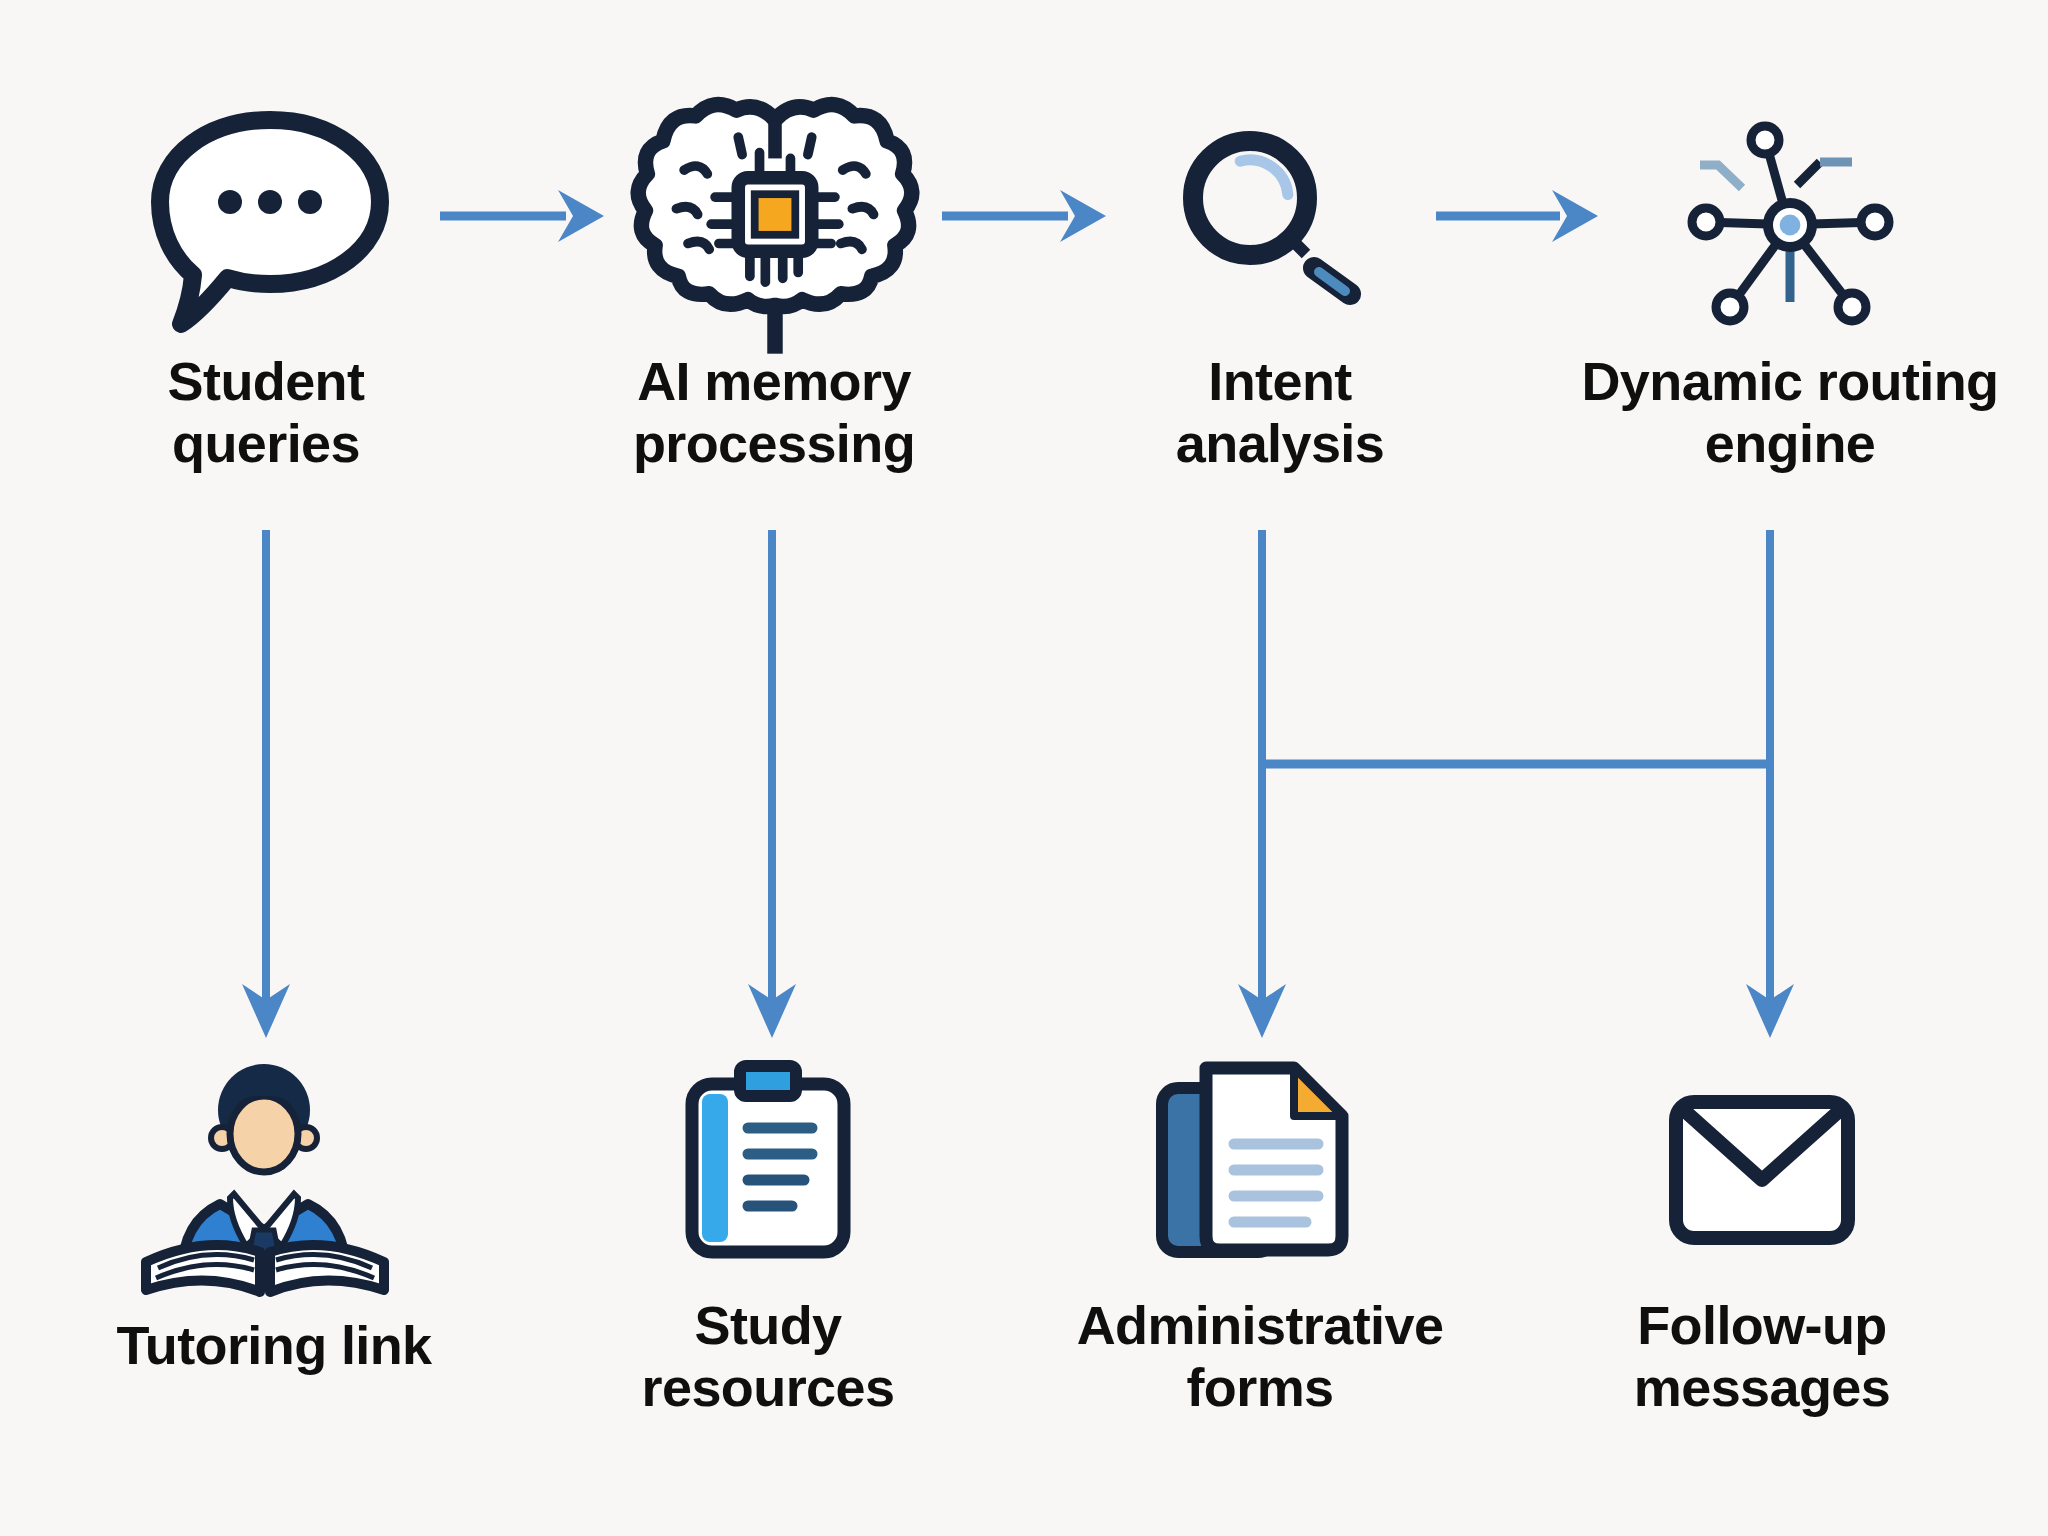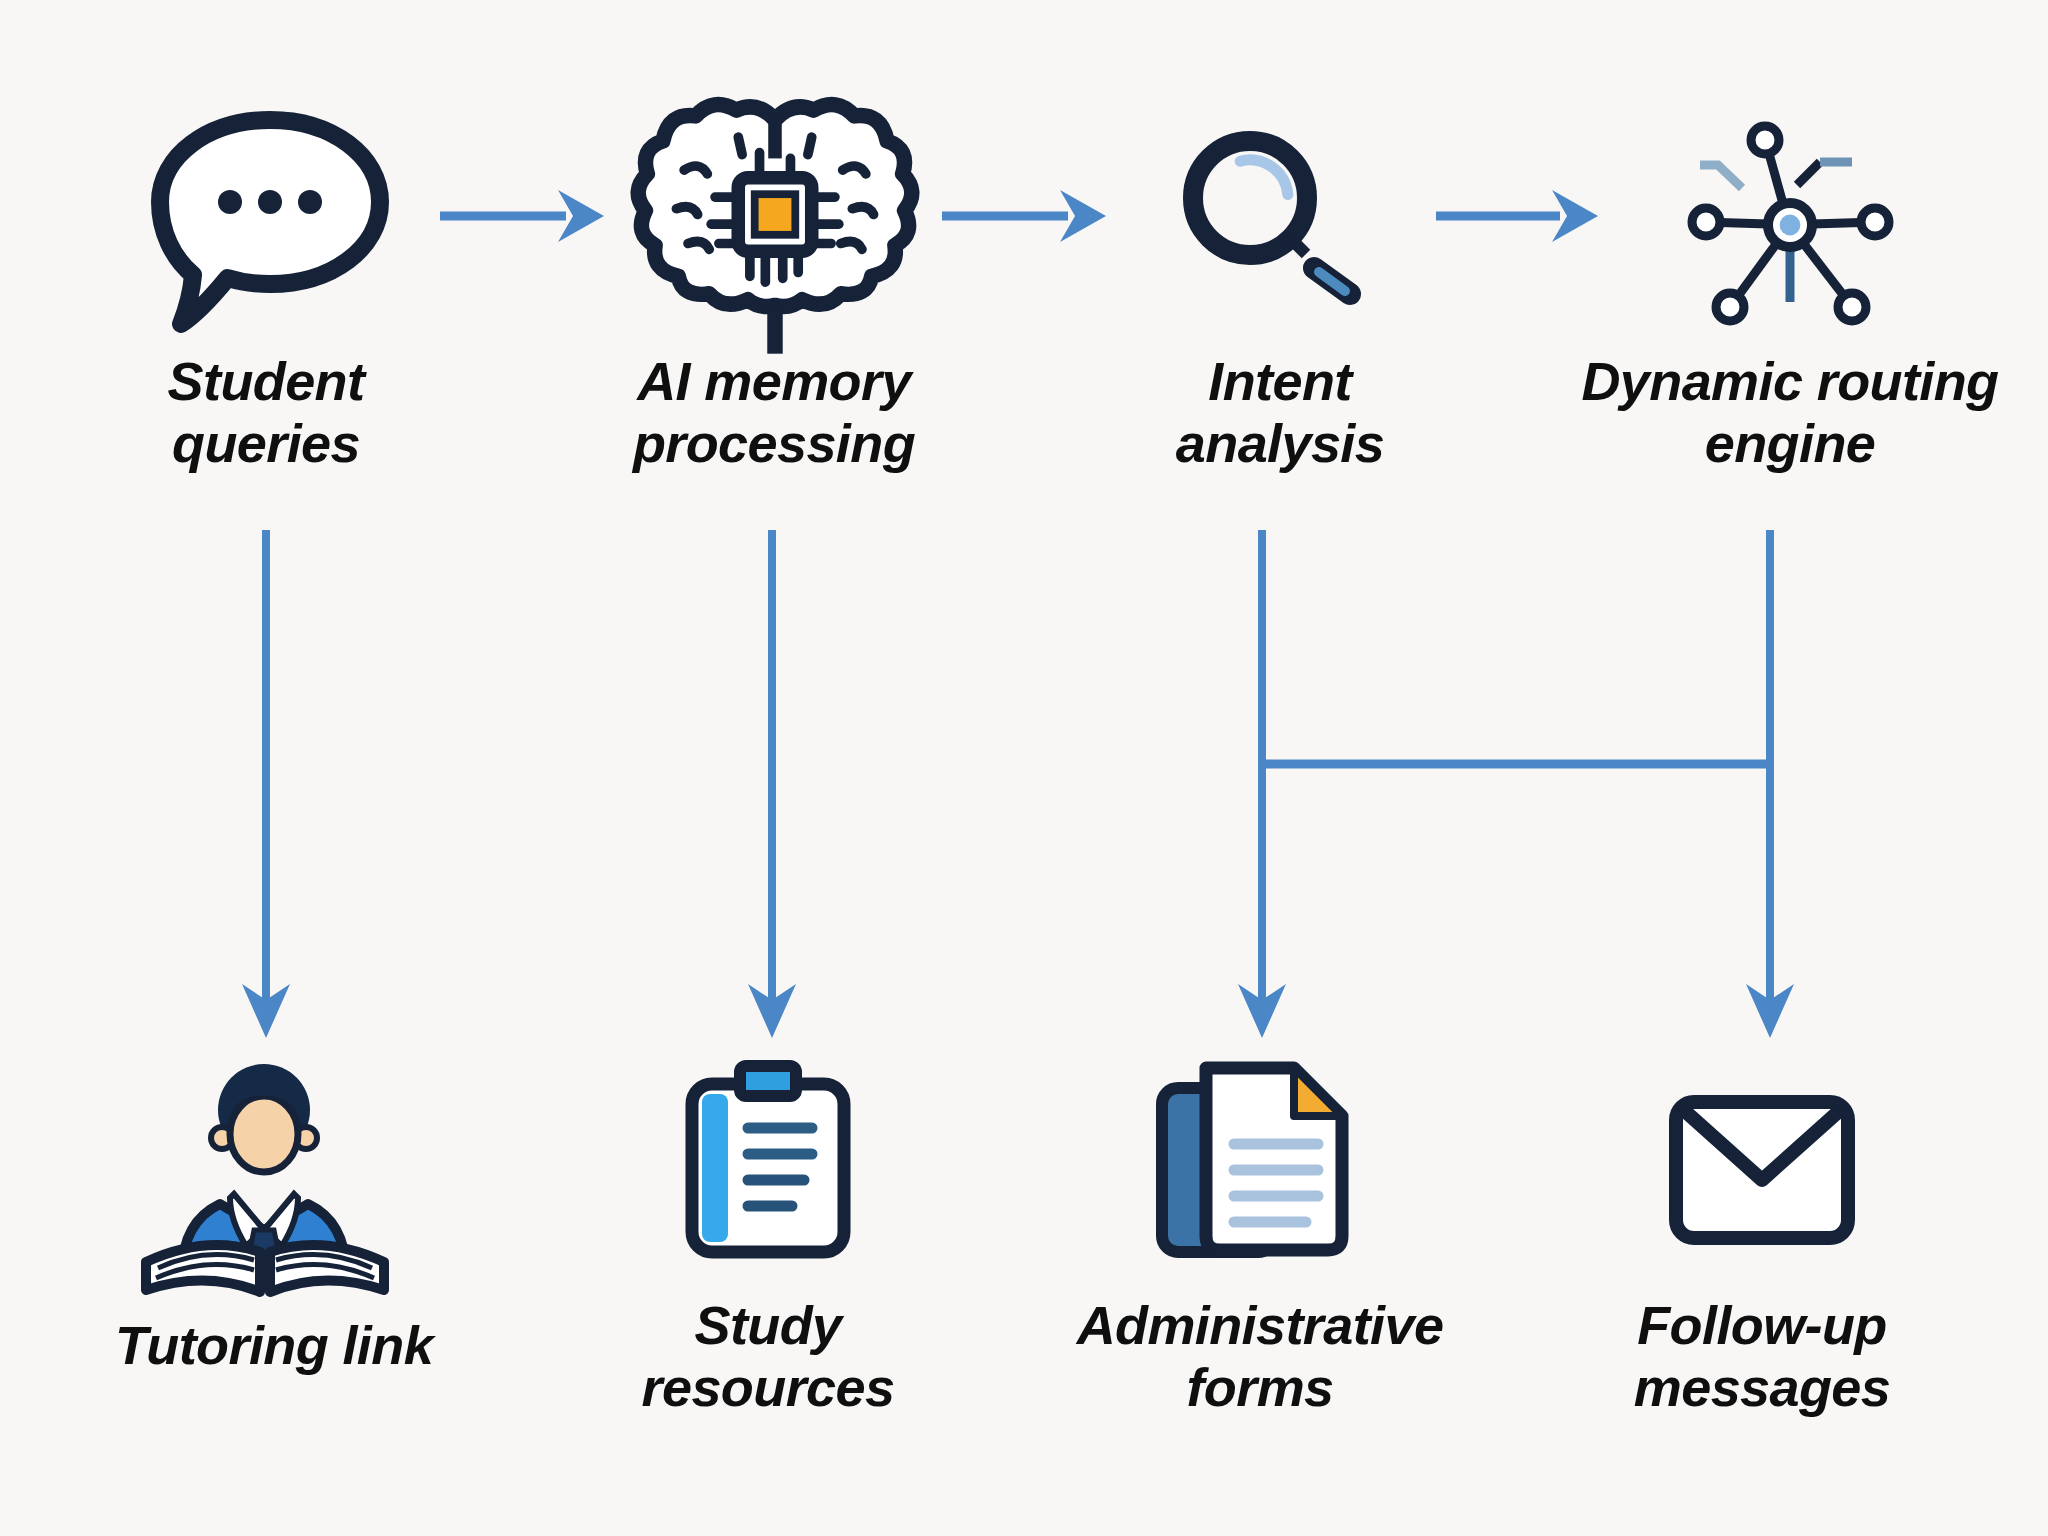--- a/index.html
+++ b/index.html
@@ -1,16 +1,16 @@
 <!DOCTYPE html>
 <html><head>
 <meta charset="utf-8">
 <style>
   html,body{margin:0;padding:0;background:#f8f7f5;}
-  .viewport{width:2048px;height:1536px;overflow:hidden;font-style:italic;}
+  .viewport{width:2048px;height:1536px;overflow:hidden;}
   .stage{position:relative;width:1024px;height:768px;background:#f8f7f5;
          transform:scale(2);transform-origin:0 0;
          font-family:"Liberation Sans","DejaVu Sans",sans-serif;}
   .connectors{position:absolute;left:0;top:0;width:1024px;height:768px;}
   .icon{position:absolute;line-height:0;}
   .lbl{position:absolute;color:#0f0f10;font-weight:700;font-size:27px;
        line-height:1.16;text-align:center;letter-spacing:-0.3px;}
 </style>
 </head>
 <body>

